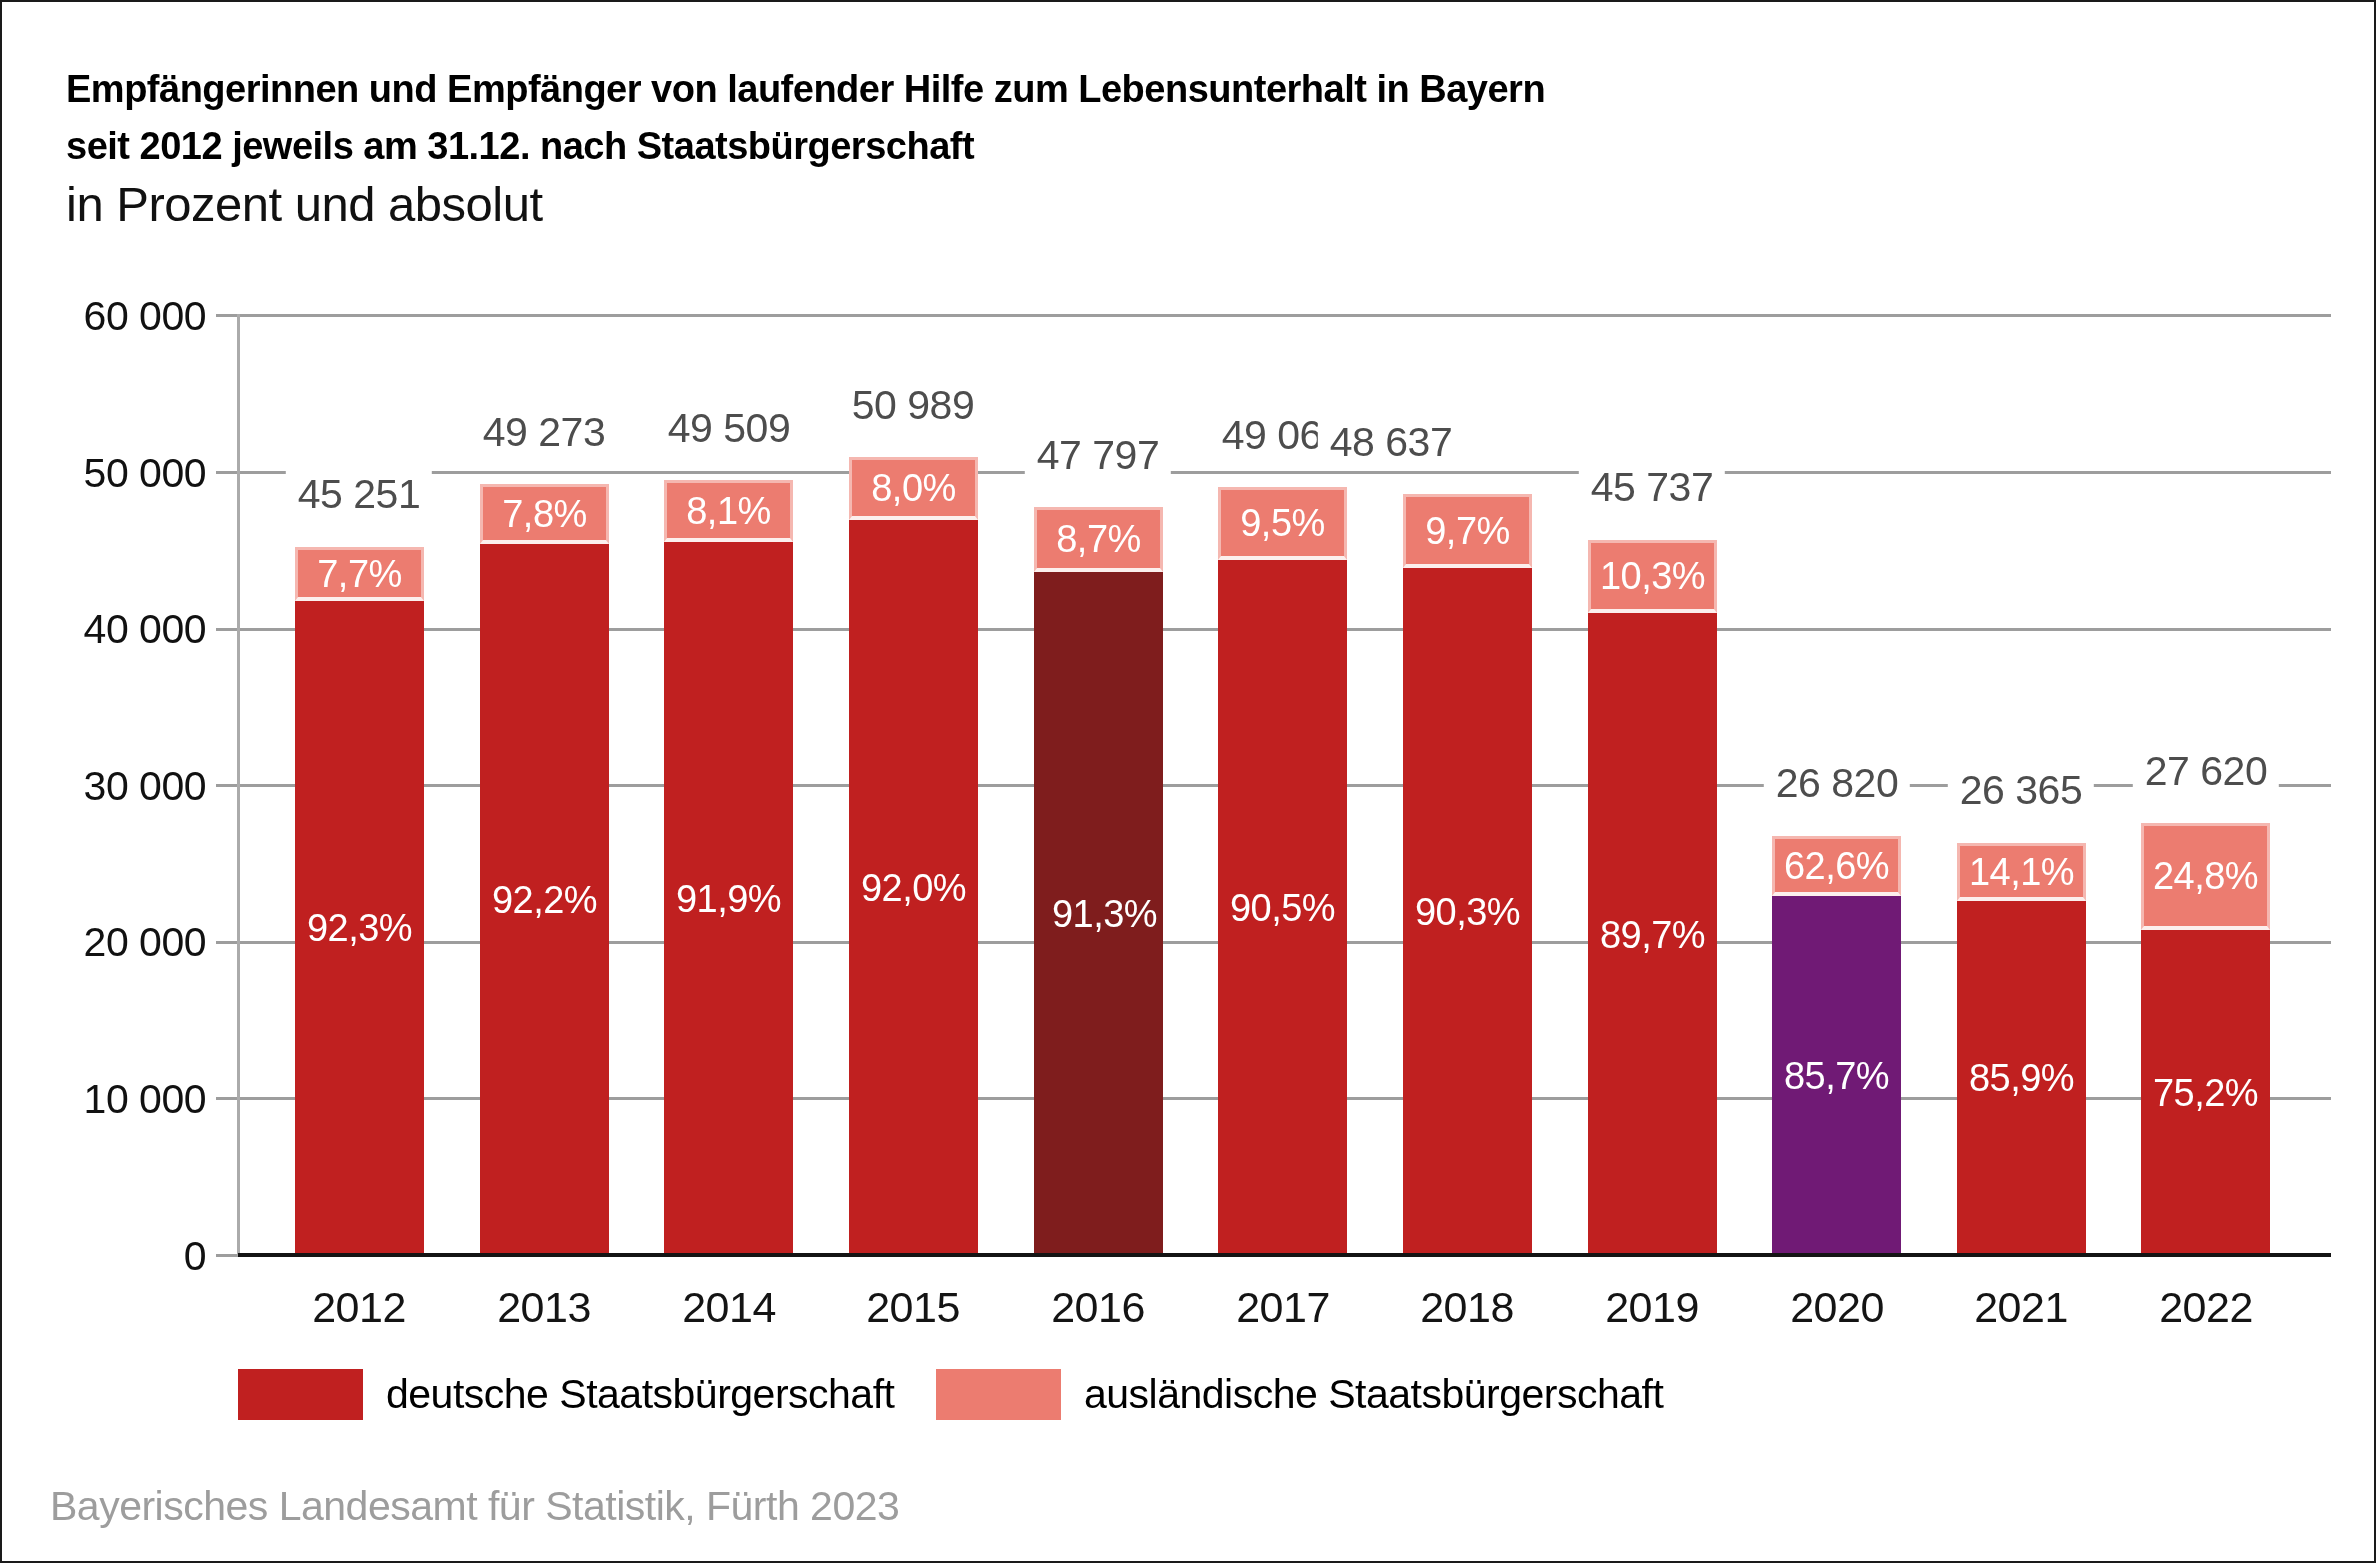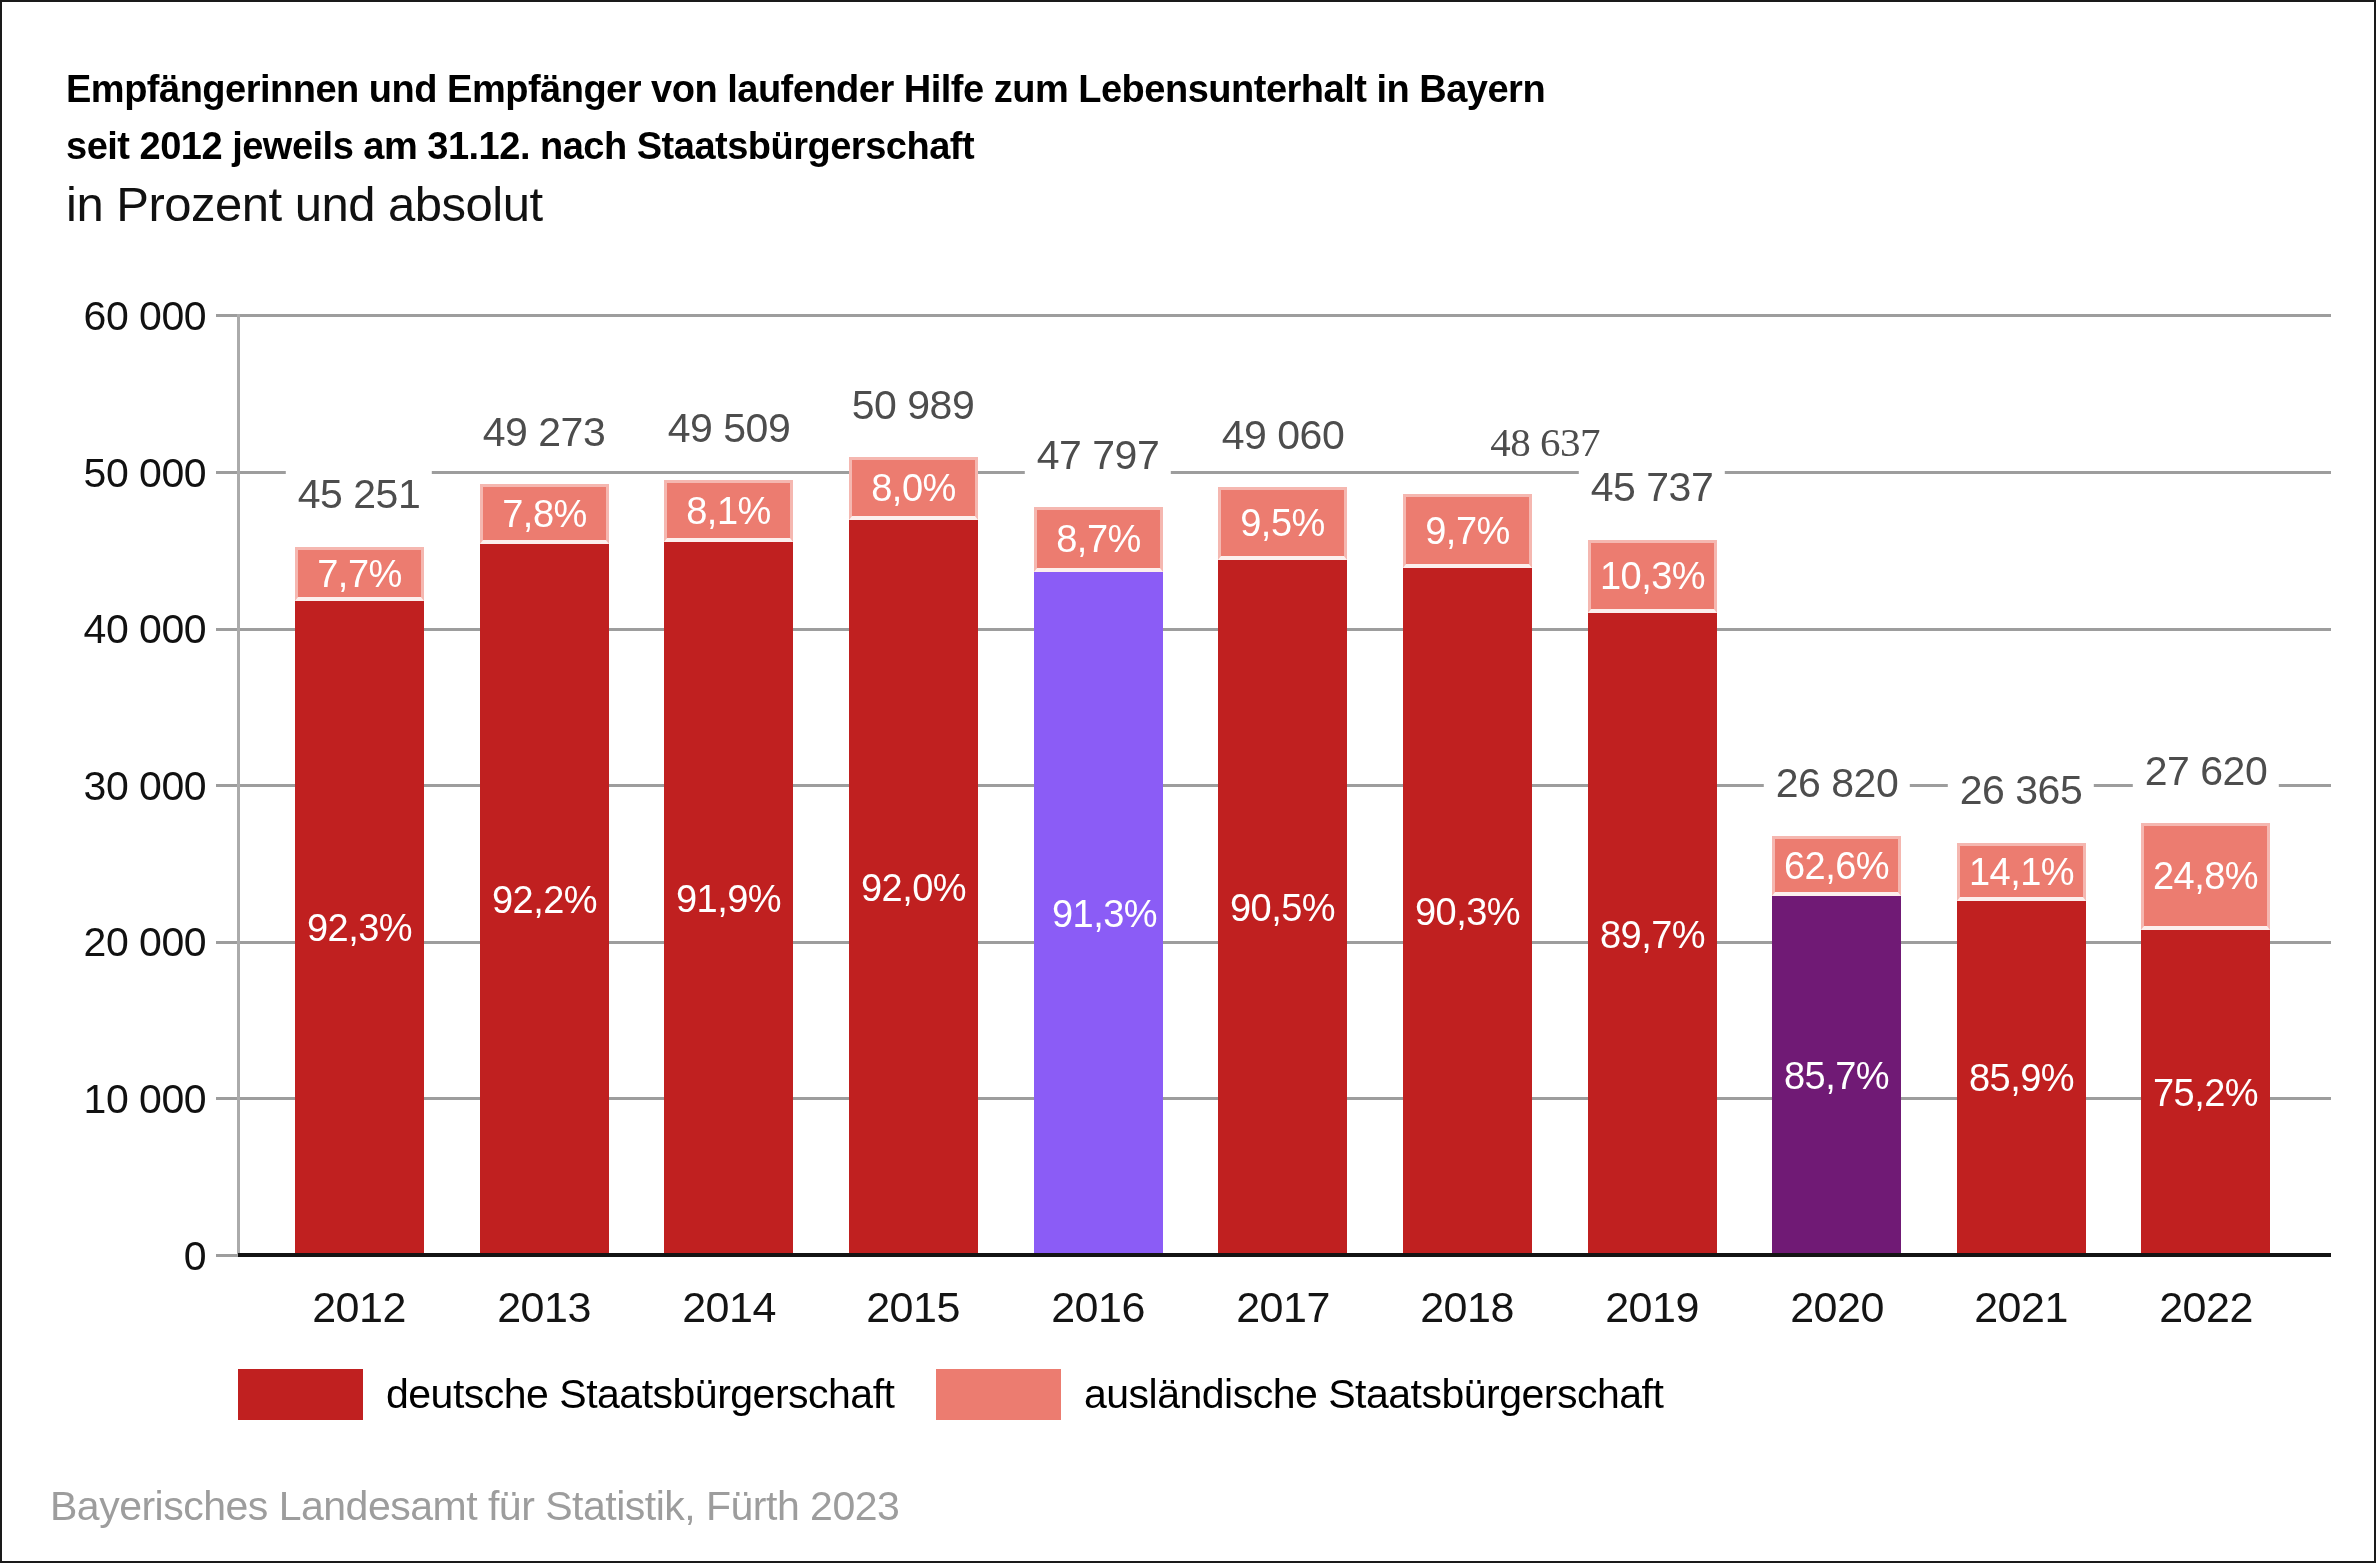--- a/index.html
+++ b/index.html
@@ -145,21 +145,21 @@
         <div class="seg seg-german" style="height: 735px; background: rgb(192, 32, 32);">
           <span class="pct-label">92,0%</span>
         </div>
       </div>
       <div class="total-label" style="left: 911px; top: 378px;">50 989</div>
       <div class="x-label" style="left: 911px; top: 1281px;">2015</div>
       <div class="bar" style="left: 1032px; top: 505px; width: 129px; height: 748px;">
         <div class="seg seg-foreign" style="height: 65px; background: rgb(236, 124, 112);">
           <span class="pct-label">8,7%</span>
         </div>
-        <div class="seg seg-german" style="height: 683px; background: #8b5cf6; padding-left: 12px;">
+        <div class="seg seg-german" style="height: 683px; background: #7f1d1d; padding-left: 12px;">
           <span class="pct-label">91,3%</span>
         </div>
       </div>
       <div class="total-label" style="left: 1096px; top: 428px;">47 797</div>
       <div class="x-label" style="left: 1096px; top: 1281px;">2016</div>
       <div class="bar" style="left: 1216px; top: 485px; width: 129px; height: 768px;">
         <div class="seg seg-foreign" style="height: 73px; background: rgb(236, 124, 112);">
           <span class="pct-label">9,5%</span>
         </div>
         <div class="seg seg-german" style="height: 695px; background: rgb(192, 32, 32);">
@@ -169,21 +169,21 @@
       <div class="total-label" style="left: 1281px; top: 408px;">49 060</div>
       <div class="x-label" style="left: 1281px; top: 1281px;">2017</div>
       <div class="bar" style="left: 1401px; top: 492px; width: 129px; height: 761px;">
         <div class="seg seg-foreign" style="height: 74px; background: rgb(236, 124, 112);">
           <span class="pct-label">9,7%</span>
         </div>
         <div class="seg seg-german" style="height: 687px; background: rgb(192, 32, 32);">
           <span class="pct-label">90,3%</span>
         </div>
       </div>
-      <div class="total-label" style="left: 1543px; top: 415px; font-family: Liberation Serif, serif;">48 637</div>
+      <div class="total-label" style="left: 1389px; top: 415px;">48 637</div>
       <div class="x-label" style="left: 1465px; top: 1281px;">2018</div>
       <div class="bar" style="left: 1586px; top: 538px; width: 129px; height: 716px;">
         <div class="seg seg-foreign" style="height: 73px; background: rgb(236, 124, 112);">
           <span class="pct-label">10,3%</span>
         </div>
         <div class="seg seg-german" style="height: 643px; background: rgb(192, 32, 32);">
           <span class="pct-label">89,7%</span>
         </div>
       </div>
       <div class="total-label" style="left: 1650px; top: 460px;">45 737</div>

